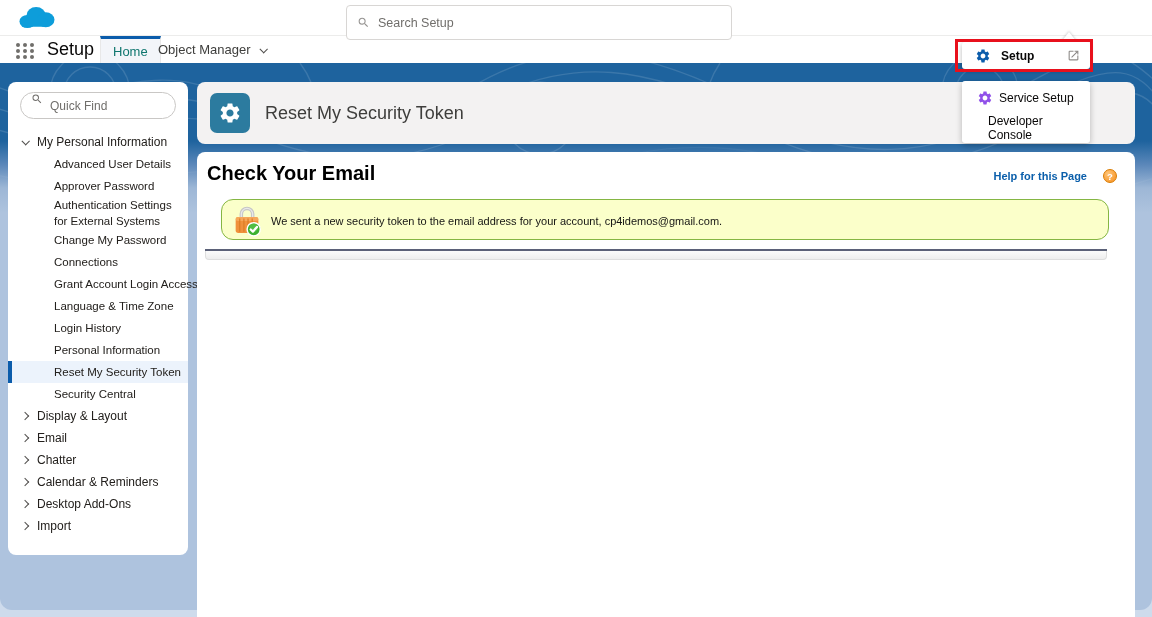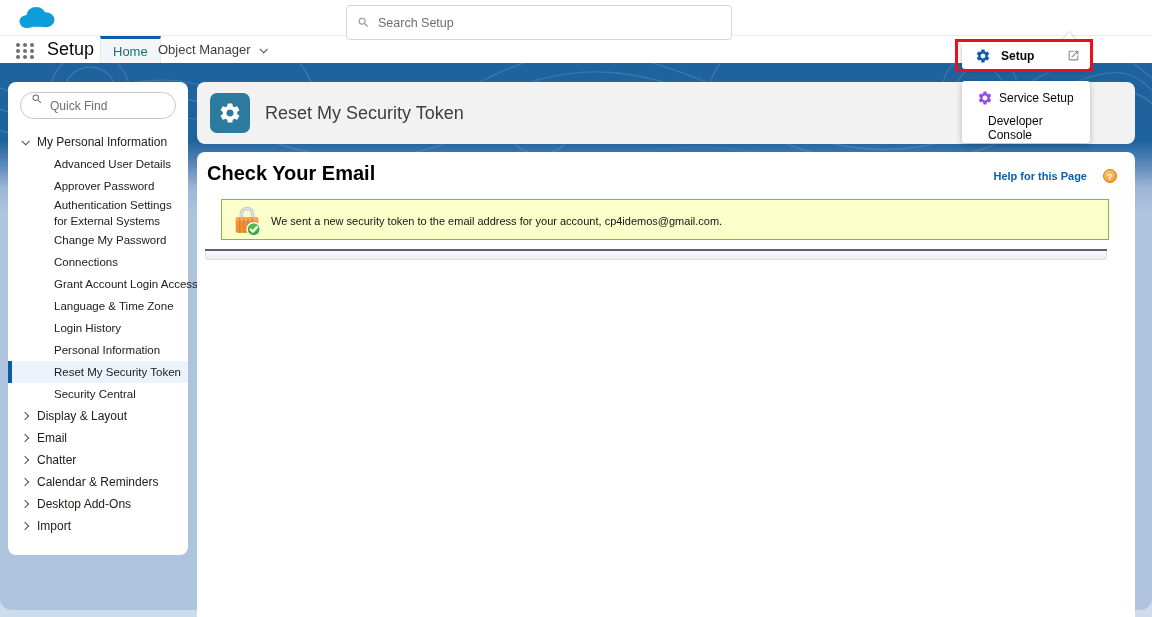--- a/index.html
+++ b/index.html
@@ -50,21 +50,21 @@
   .title-card { position:absolute; left:197px; top:82px; width:938px; height:62px; background:#f3f2f2; border-radius:8px; z-index:2; }
   .title-tile { position:absolute; left:13px; top:11px; width:40px; height:40px; background:#2c7b9f; border-radius:7px; display:flex; align-items:center; justify-content:center; }
   .page-title { position:absolute; left:68px; top:0; height:62px; display:flex; align-items:center; font-size:18px; color:#3e3e3c; }
 
   
   .main-card { position:absolute; left:197px; top:152px; width:938px; height:544px; background:#fff; border-radius:8px; z-index:2; }
   .main-heading { position:absolute; left:10px; top:10px; font-size:20px; font-weight:700; color:#000; }
   .help-row { position:absolute; right:18px; top:17px; display:flex; align-items:center; gap:16px; }
   .help-link { font-size:11px; font-weight:700; color:#0b5fab; text-decoration:none; cursor:pointer; }
   .help-orange { width:14px; height:14px; border-radius:50%; background:radial-gradient(circle at 35% 30%,#ffc477,#f79120); border:1px solid #d97b00; color:#fff; font-size:9.5px; font-weight:700; display:flex; align-items:center; justify-content:center; cursor:pointer; }
-  .notice { position:absolute; left:24px; top:47px; width:888px; height:41px; background:#fbffca; border:1px solid #85b643; border-radius:0; }
+  .notice { position:absolute; left:24px; top:47px; width:888px; height:41px; background:#fbffca; border:1px solid #85b643; border-radius:12px; }
   .notice svg { position:absolute; left:9px; top:4px; }
   .notice-text { position:absolute; left:49px; top:0; height:41px; display:flex; align-items:center; font-size:11px; color:#151513; }
   .section-bar { position:absolute; left:8px; top:97px; width:902px; border-top:2.5px solid #5b6178; }
   .section-bar .inner { height:9px; background:linear-gradient(180deg,#fbfbfb,#eeeeee); border:1px solid #dedede; border-top:none; border-radius:0 0 4px 4px; }
 
   
   .dd-notch { position:absolute; left:1061px; top:32px; width:0; height:0; border-left:8px solid transparent; border-right:8px solid transparent; border-bottom:10px solid #fff; z-index:20; filter:drop-shadow(0 -1px 1px rgba(0,0,0,.18)); }
   .dd-boxA { position:absolute; left:962px; top:42px; width:128px; height:27px; background:#fff; border-radius:3px; box-shadow:0 2px 5px rgba(0,0,0,.28); z-index:20; display:flex; align-items:center; cursor:pointer; }
   .dd-boxA .lbl { font-size:12px; font-weight:700; color:#080707; margin-left:10px; }
   .dd-boxA svg.gear { margin-left:13px; }

